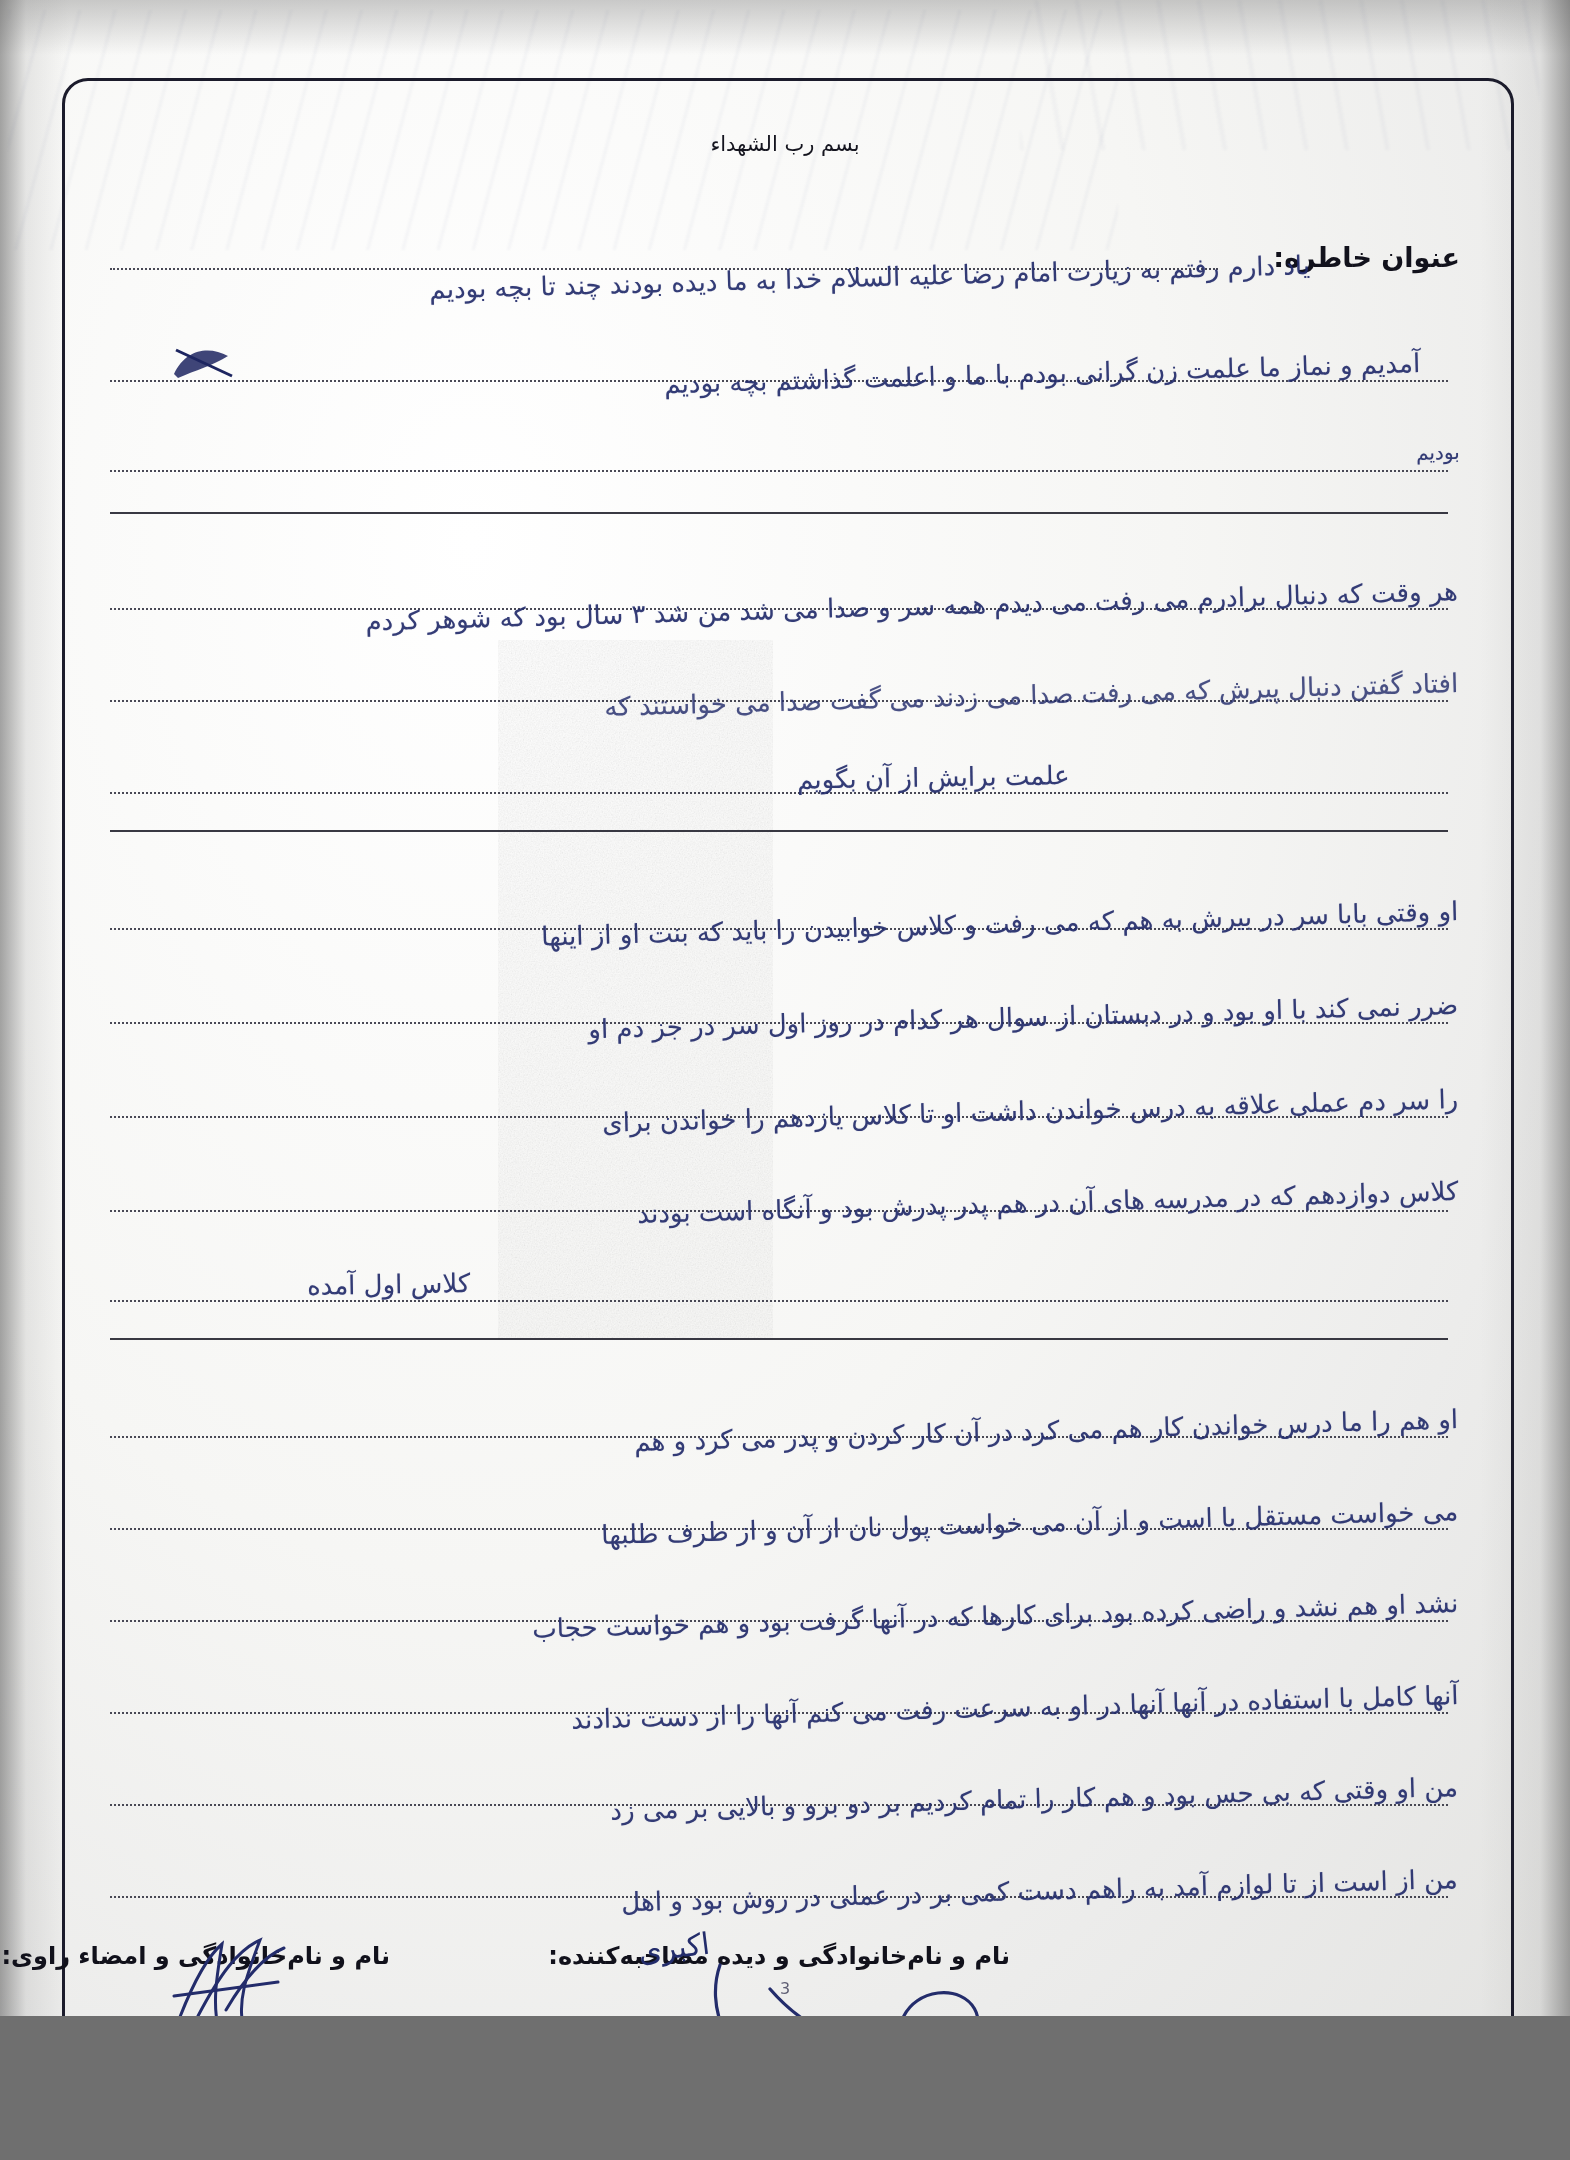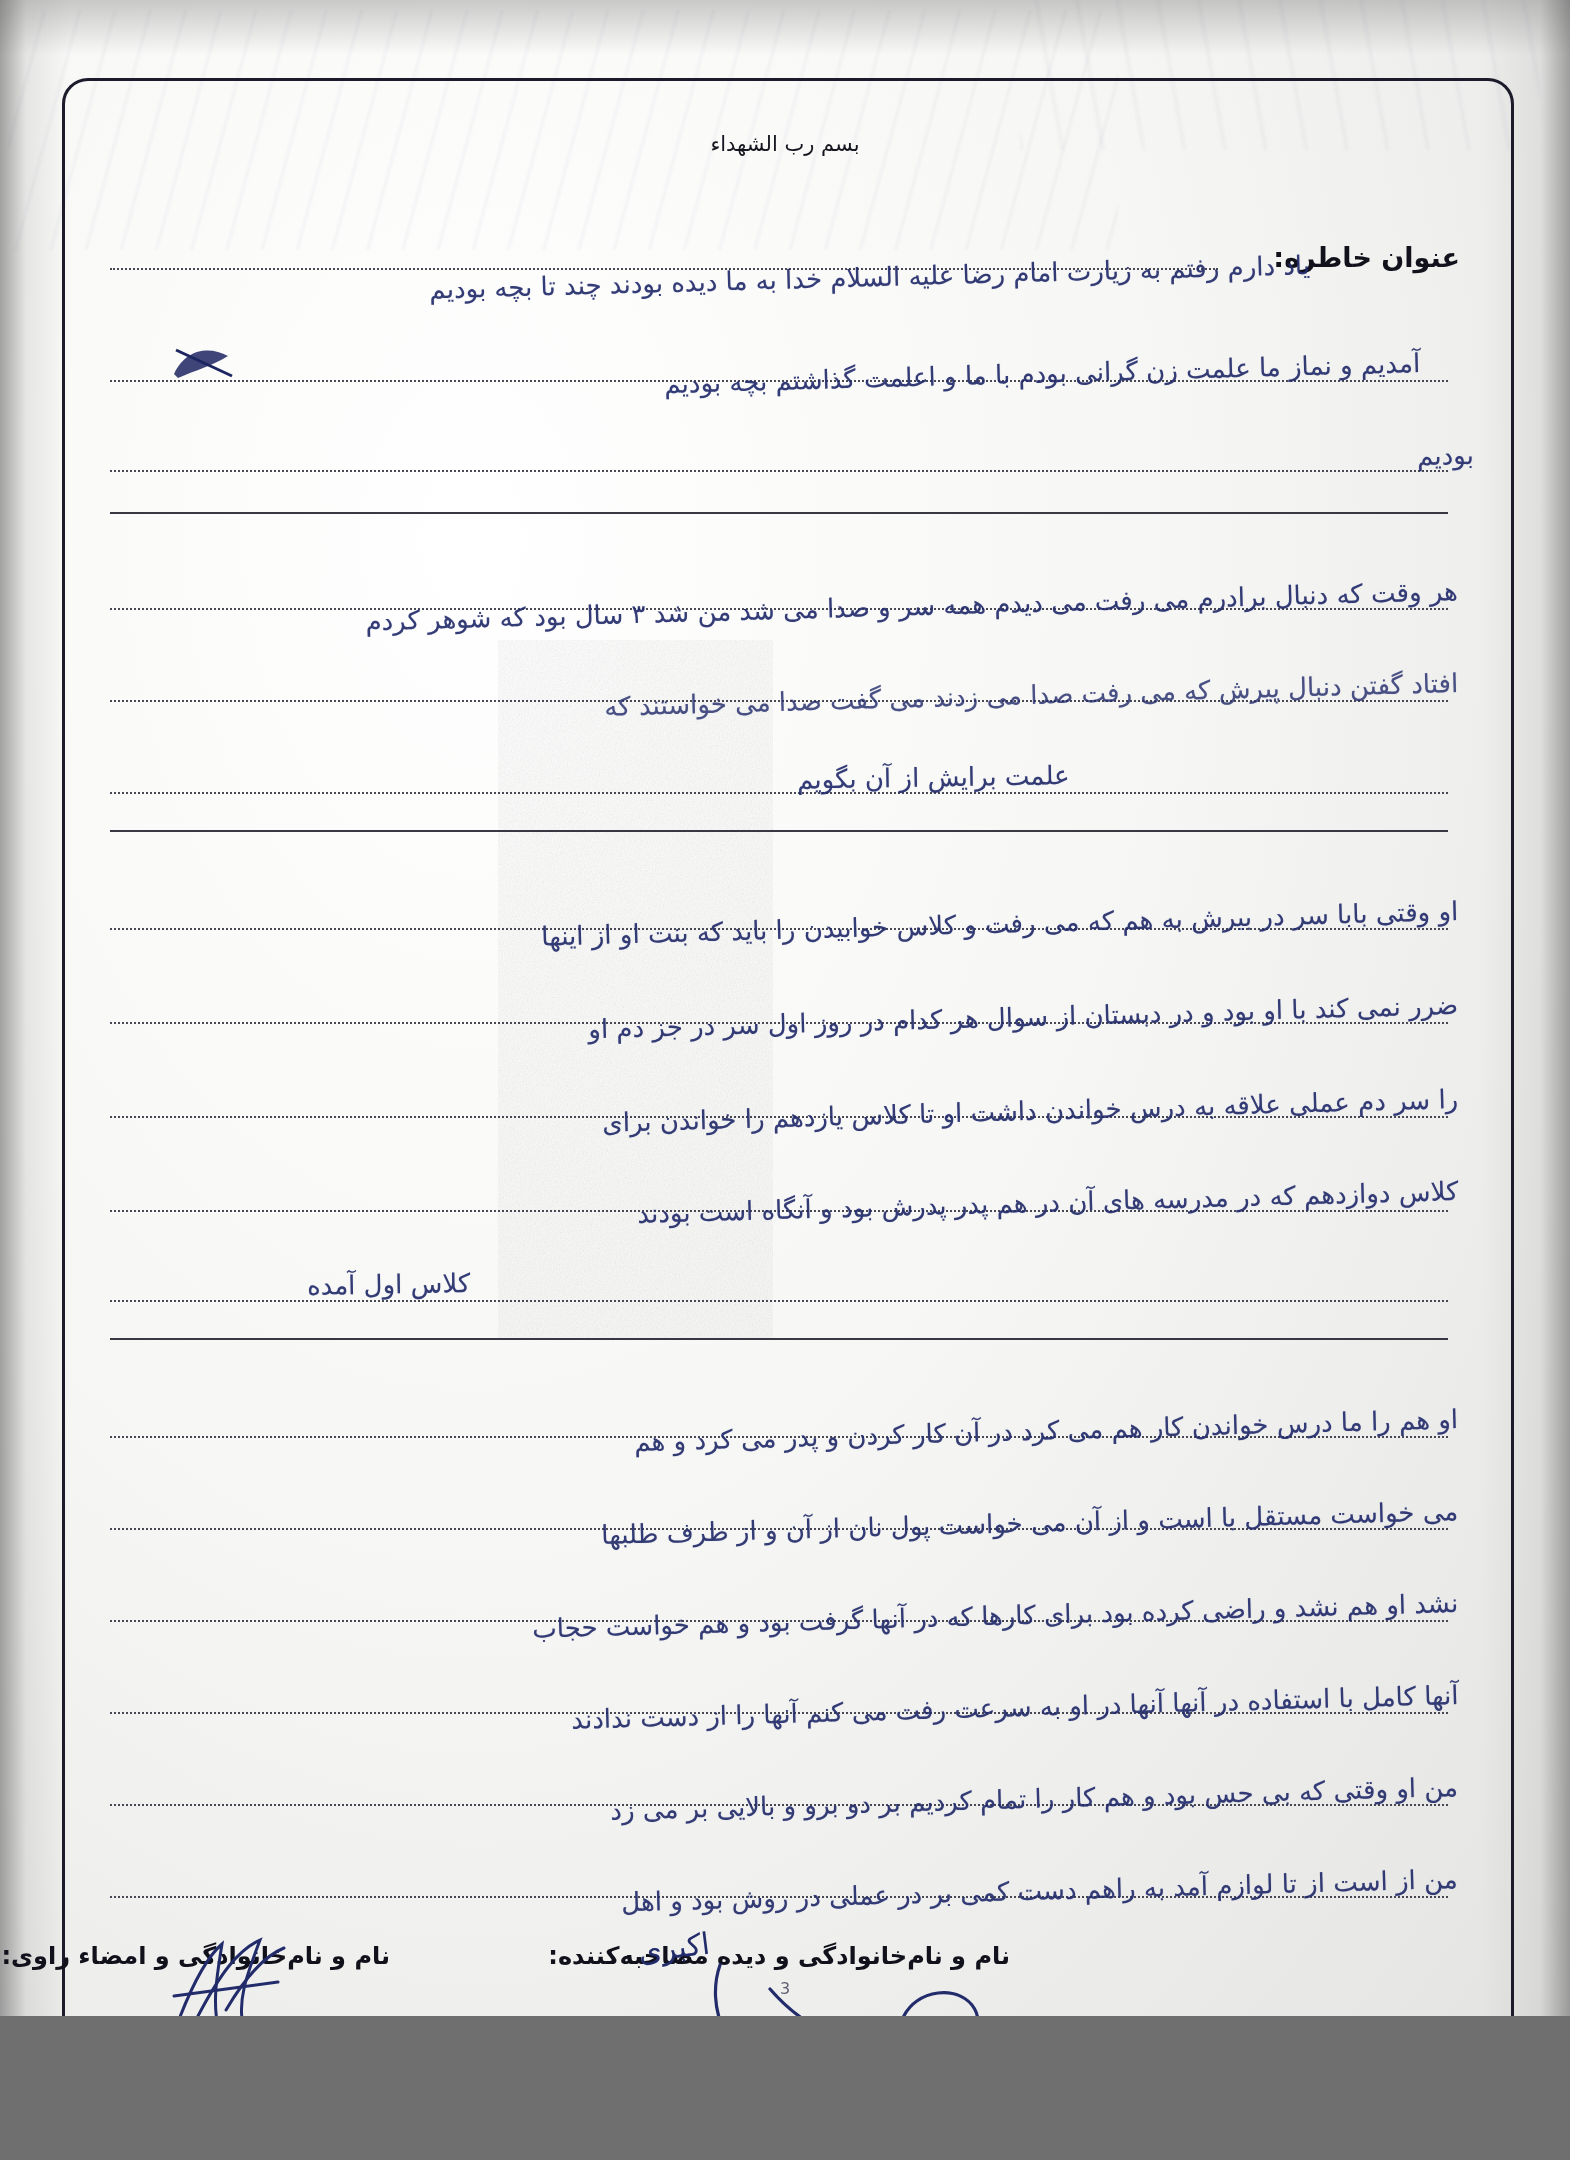--- a/index.html
+++ b/index.html
@@ -238,21 +238,21 @@
 
   <div class="rule" style="left:110px;  top:1436px; width:1338px;"></div>
   <div class="rule" style="left:110px;  top:1528px; width:1338px;"></div>
   <div class="rule" style="left:110px;  top:1620px; width:1338px;"></div>
   <div class="rule" style="left:110px;  top:1712px; width:1338px;"></div>
   <div class="rule" style="left:110px;  top:1804px; width:1338px;"></div>
   <div class="rule" style="left:110px;  top:1896px; width:1338px;"></div>
 
   <div class="hw slant" style="top:250px;  right:260px; font-size:26px;">یاد دارم رفتم به زیارت امام رضا علیه السلام خدا به ما دیده بودند چند تا بچه بودیم</div>
   <div class="hw slant" style="top:348px;  right:150px; font-size:26px;">آمدیم و نماز ما علمت زن گرانی بودم با ما و اعلمت گذاشتم بچه بودیم</div>
-  <div class="hw slant3" style="top:440px;  right:96px; font-size:26px;">بودیم</div>
+  <div class="hw slant3" style="top:440px;  right:110px; font-size:20px;">بودیم</div>
 
   <svg class="strike" style="left:170px; top:340px;" width="70" height="44" viewBox="0 0 70 44" xmlns="http://www.w3.org/2000/svg">
     <path d="M4 34 C16 8 40 6 58 16 C42 26 26 30 8 38 Z" fill="#1d2560" opacity=".85"></path>
     <path d="M6 10 L62 36" stroke="#1d2560" stroke-width="3" fill="none"></path>
   </svg>
 
   <div class="hw slant" style="top:576px;  right:112px; font-size:26px;">هر وقت که دنبال برادرم می رفت می دیدم همه سر و صدا می شد من شد ۳ سال بود که شوهر کردم</div>
   <div class="hw slant" style="top:668px;  right:112px; font-size:26px; opacity:.82;">افتاد گفتن دنبال پیرش که می رفت صدا می زدند می گفت صدا می خواستند که</div>
   <div class="hw slant3" style="top:760px;  right:500px; font-size:26px;">علمت برایش از آن بگویم</div>
 

